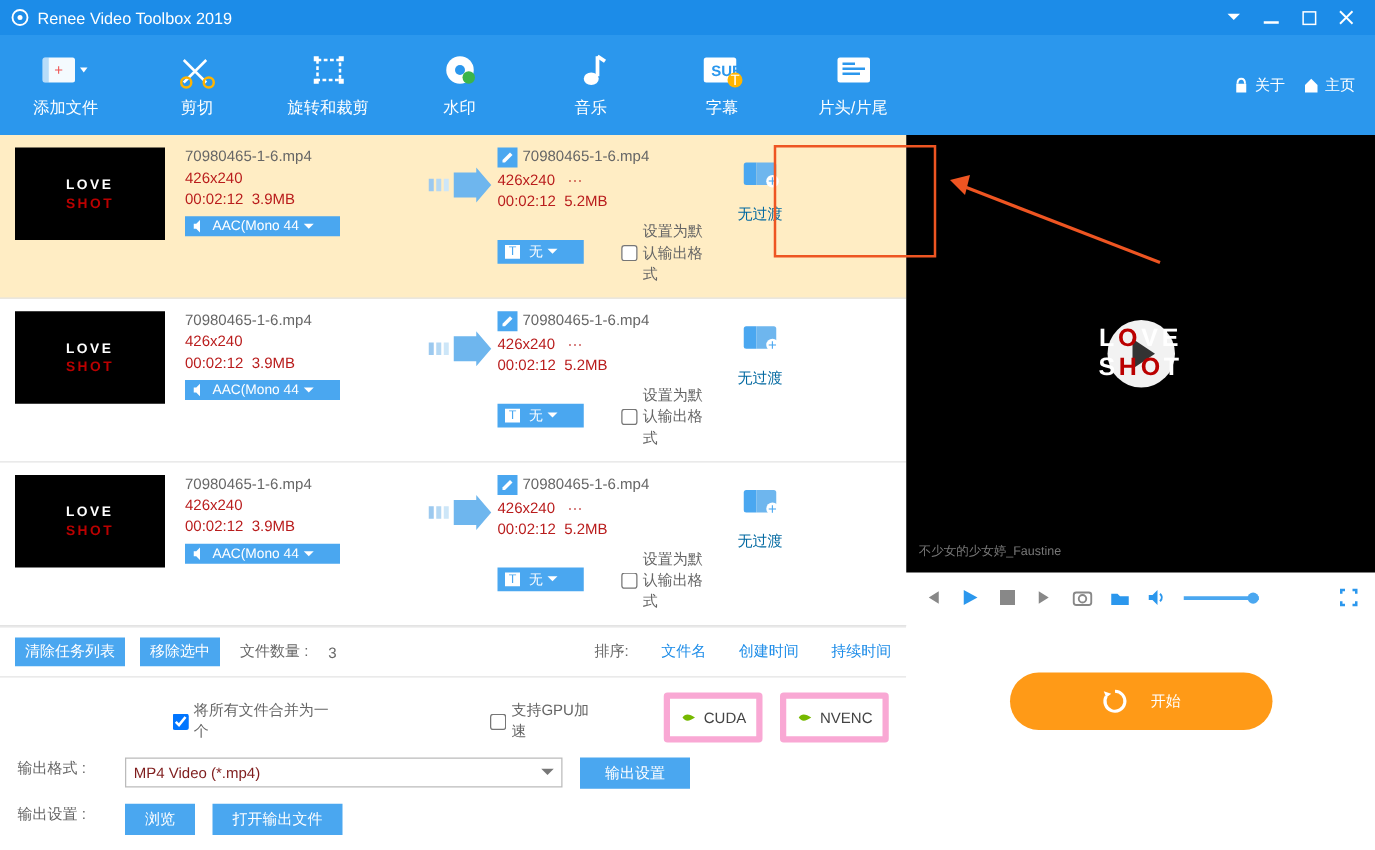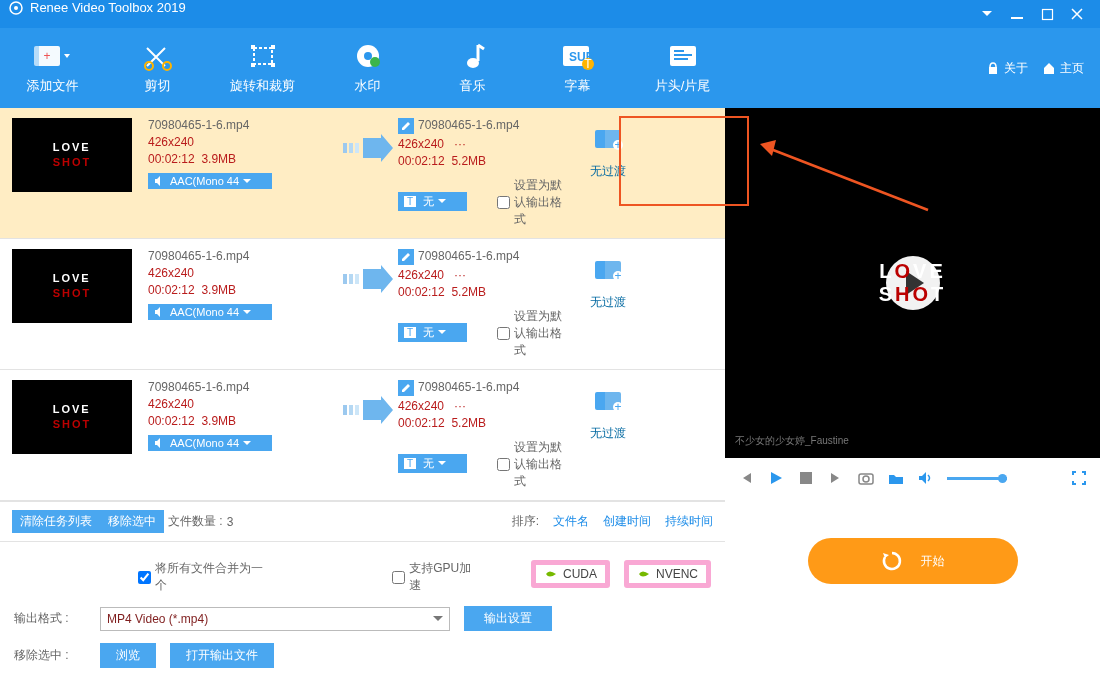--- a/index.html
+++ b/index.html
@@ -1,17 +1,17 @@
 <!DOCTYPE html>
 <html><head>
 <meta charset="utf-8">
 <style>
 *{box-sizing:border-box;margin:0;padding:0;font-family:"Microsoft YaHei",sans-serif;font-size:12px}
 body{width:1100px;height:680px;background:#fff;overflow:hidden;position:relative}
-.title-bar{height:28px;background:#1c8ce8;display:flex;align-items:flex-start;color:#fff;padding:0 8px}
+.title-bar{height:28px;background:#1c8ce8;display:flex;align-items:center;color:#fff;padding:0 8px}
 .title-bar .logo{width:16px;height:16px;margin-right:6px}
 .title-bar .title{flex:1;font-size:13px}
 .win-btn{width:30px;height:28px;display:flex;align-items:center;justify-content:center;cursor:pointer}
 .toolbar{height:80px;background:#2b97ed;display:flex;align-items:center;color:#fff}
 .tool-item{width:105px;display:flex;flex-direction:column;align-items:center;justify-content:center;height:80px;cursor:pointer}
 .tool-item .lbl{margin-top:6px;font-size:13px}
 .tool-icon{height:30px;display:flex;align-items:center}
 .toolbar-right{margin-left:auto;display:flex;align-items:center;gap:14px;padding-right:16px}
 .toolbar-right .lnk{display:flex;align-items:center;gap:4px;cursor:pointer;font-size:13px}
 .main{display:flex;height:calc(680px - 108px)}
@@ -30,26 +30,26 @@
 .col2{width:170px}
 .edit-icon{display:inline-flex;width:16px;height:16px;background:#4aa7f0;color:#fff;align-items:center;justify-content:center;margin-right:4px;vertical-align:middle}
 .trans{width:80px;text-align:center;margin-top:10px}
 .trans-icon{display:inline-block;margin-bottom:10px}
 .trans-lbl{color:#0369a1}
 .blue-btn{background:#4aa7f0;color:#fff;padding:2px 6px;display:inline-flex;align-items:center;gap:4px;cursor:pointer;font-size:11px;margin-top:4px}
 .blue-btn.drop{position:relative}
 .blue-btn.drop::after{content:"";border-left:1px solid rgba(255,255,255,.5);margin-left:4px;padding-left:6px}
 .chk{display:flex;align-items:center;gap:4px;margin-top:6px;color:#666}
 .chk input{width:13px;height:13px}
-.list-footer{display:flex;align-items:center;gap:0;padding:8px 12px;border-top:1px solid #e3e3e3;border-bottom:1px solid #e3e3e3}
+.list-footer{display:flex;align-items:center;gap:12px;padding:8px 12px;border-top:1px solid #e3e3e3;border-bottom:1px solid #e3e3e3}
 .btn-s{background:#4aa7f0;color:#fff;padding:3px 8px;cursor:pointer}
 .lf-txt{color:#666;margin-left:4px}
 .sort-link{color:#1c8ce8;margin-left:14px;cursor:pointer}
 .bottom{padding:12px 14px}
-.brow{display:flex;align-items:center;gap:14px;margin-bottom:12px}
+.brow{display:flex;gap:14px;margin-bottom:12px}
 .brow .lbl{color:#666;width:72px}
 .inp{border:1px solid #bbb;height:24px;padding:0 6px;width:350px;color:#7f1d1d;display:flex;align-items:center;justify-content:space-between}
 .mbtn{background:#4aa7f0;color:#fff;padding:4px 20px;cursor:pointer}
 .mbtn.sm{padding:4px 16px}
 .badge{border:5px solid #f9a8d4;border-radius:3px;padding:2px 8px;display:flex;align-items:center;gap:5px;color:#444;font-size:11px}
 .right{width:375px;background:#fff;display:flex;flex-direction:column}
 .preview{height:350px;background:#000;position:relative;display:flex;align-items:center;justify-content:center}
 .play-circle{width:54px;height:54px;border-radius:50%;background:rgba(255,255,255,.95);display:flex;align-items:center;justify-content:center;cursor:pointer}
 .play-circle::after{content:"";border-left:18px solid #333;border-top:12px solid transparent;border-bottom:12px solid transparent;margin-left:4px}
 .preview .stamp{position:absolute;bottom:10px;left:10px;color:#777;font-size:10px}
@@ -386,21 +386,21 @@
         <span class="lbl">输出格式 :</span>
         <div class="inp">
             <span>MP4 Video (*.mp4)</span>
             <svg width="10" height="6">
               <path d="M0 0 L5 5 L10 0" fill="#777"></path>
             </svg>
           </div>
         <span class="mbtn">输出设置</span>
       </div>
       <div class="brow">
-        <span class="lbl">移除选中 :</span>
+        <span class="lbl">输出设置 :</span>
         <span class="mbtn sm">浏览</span>
         <span class="mbtn sm">打开输出文件</span>
       </div>
 
     </div>
   </div>
 
   <div class="right">
     <div class="preview">
       <div class="logo-txt"><span class="a">L</span><span class="b">O</span><span class="a">VE</span><br><span class="a">S</span><span class="b">HO</span><span class="a">T</span></div>

